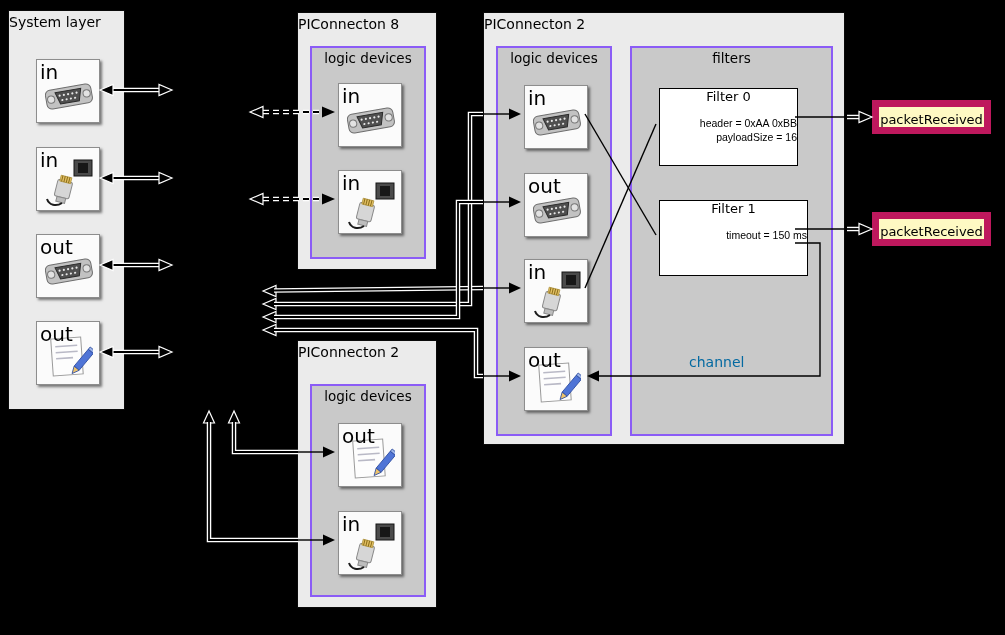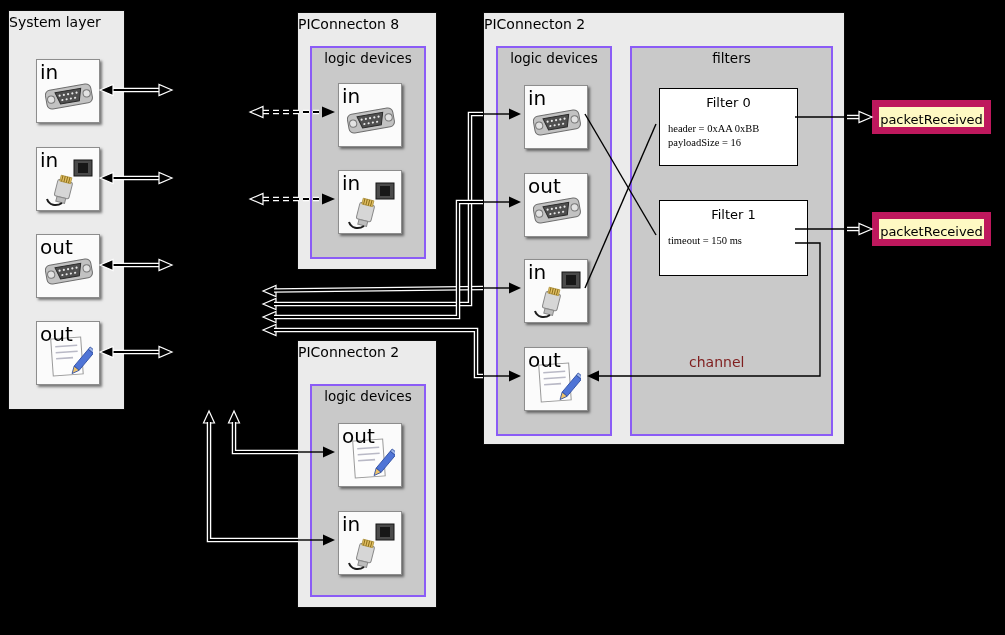--- a/index.html
+++ b/index.html
@@ -8,24 +8,24 @@
   .canvas{position:absolute;left:0;top:0;width:1005px;height:635px}
   .panel{position:absolute;background:#ebebeb;border:1px solid #0a0a0a}
   .panel-title{position:absolute;top:3px;left:0;right:0;text-align:left;font-size:14px;color:#000;white-space:nowrap}
   .group{position:absolute;background:#c9c9c9;border:2px solid #8b5cf6}
   .group-title{position:absolute;top:2px;left:0;right:0;text-align:center;font-size:13.5px;color:#000;white-space:nowrap}
   .hatch{position:absolute;background:repeating-linear-gradient(135deg,#fff 0 6px,#000 6px 7.2px);border:1px solid #000}
   .device{position:absolute;width:64px;height:64px;background:#fbfbfb;border:1px solid #8d8d8d;box-shadow:1.5px 1.5px 2.5px rgba(0,0,0,.5)}
   .dev-icon{position:absolute;left:8px;top:11px;width:48px;height:48px}
   .dev-label{position:absolute;top:0;left:3px;font-size:20px;color:#000}
   .filter-box{position:absolute;background:#fff;border:1px solid #000;text-align:center}
-  .filter-name{font-size:13px;margin-top:6px}
-  .filter-lines{text-align:left;margin:12px 0 0 8px;font-family:Liberation Serif, serif;font-size:10.5px;line-height:14px;color:#000}
+  .filter-name{font-size:13px;margin-top:0}
+  .filter-lines{text-align:right;margin:12px 0 0 8px;font-family:Liberation Sans, sans-serif;font-size:10.5px;line-height:14px;color:#000}
   .output-box{position:absolute;width:119px;height:34px;background:#fef9c3;border:7px solid #be185d;display:flex;align-items:flex-end;justify-content:center;font-size:13px;color:#000}
-  .channel-label{position:absolute;font-size:14px;color:#7f1d1d;white-space:nowrap}
+  .channel-label{position:absolute;font-size:14px;color:#0369a1;white-space:nowrap}
   .wires{position:absolute;left:0;top:0;z-index:9;pointer-events:none}
   .wires .u{stroke:#fff;stroke-width:4.5;fill:none}
   .wires .k{stroke:#000;stroke-width:1.8;fill:none}
   .wires .ud{stroke:#fff;stroke-width:4.5;fill:none;stroke-dasharray:6 4}
   .wires .kd{stroke:#000;stroke-width:1.8;fill:none;stroke-dasharray:6 4}
   .wires .p{stroke:#000;stroke-width:1.4;fill:none}
   .wires .hh{fill:#000;stroke:#fff;stroke-width:1.2}
   .wires .hp{fill:#000}
 </style>
 </head>

